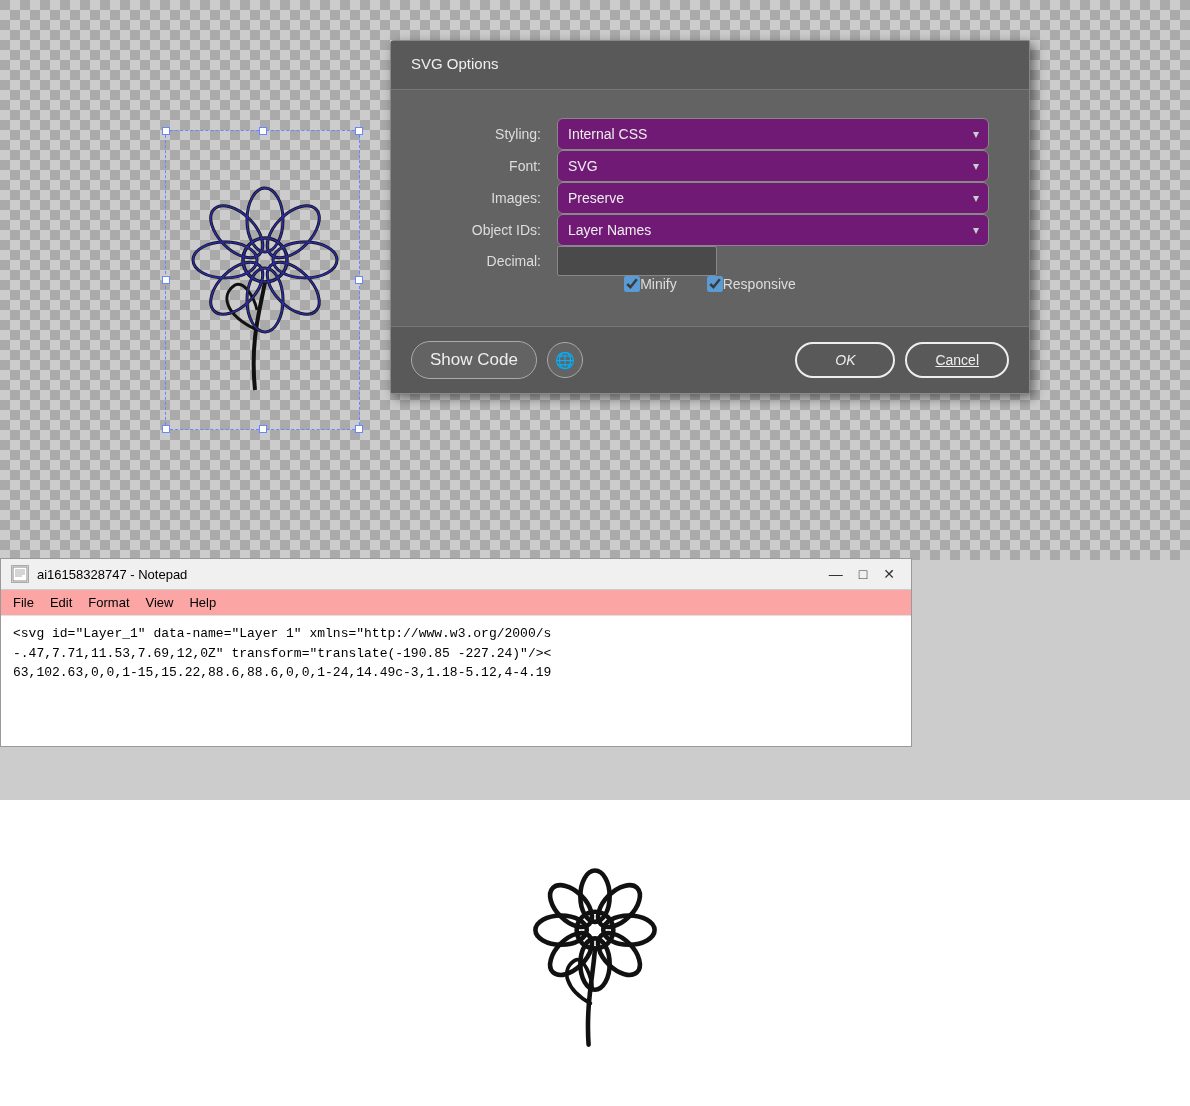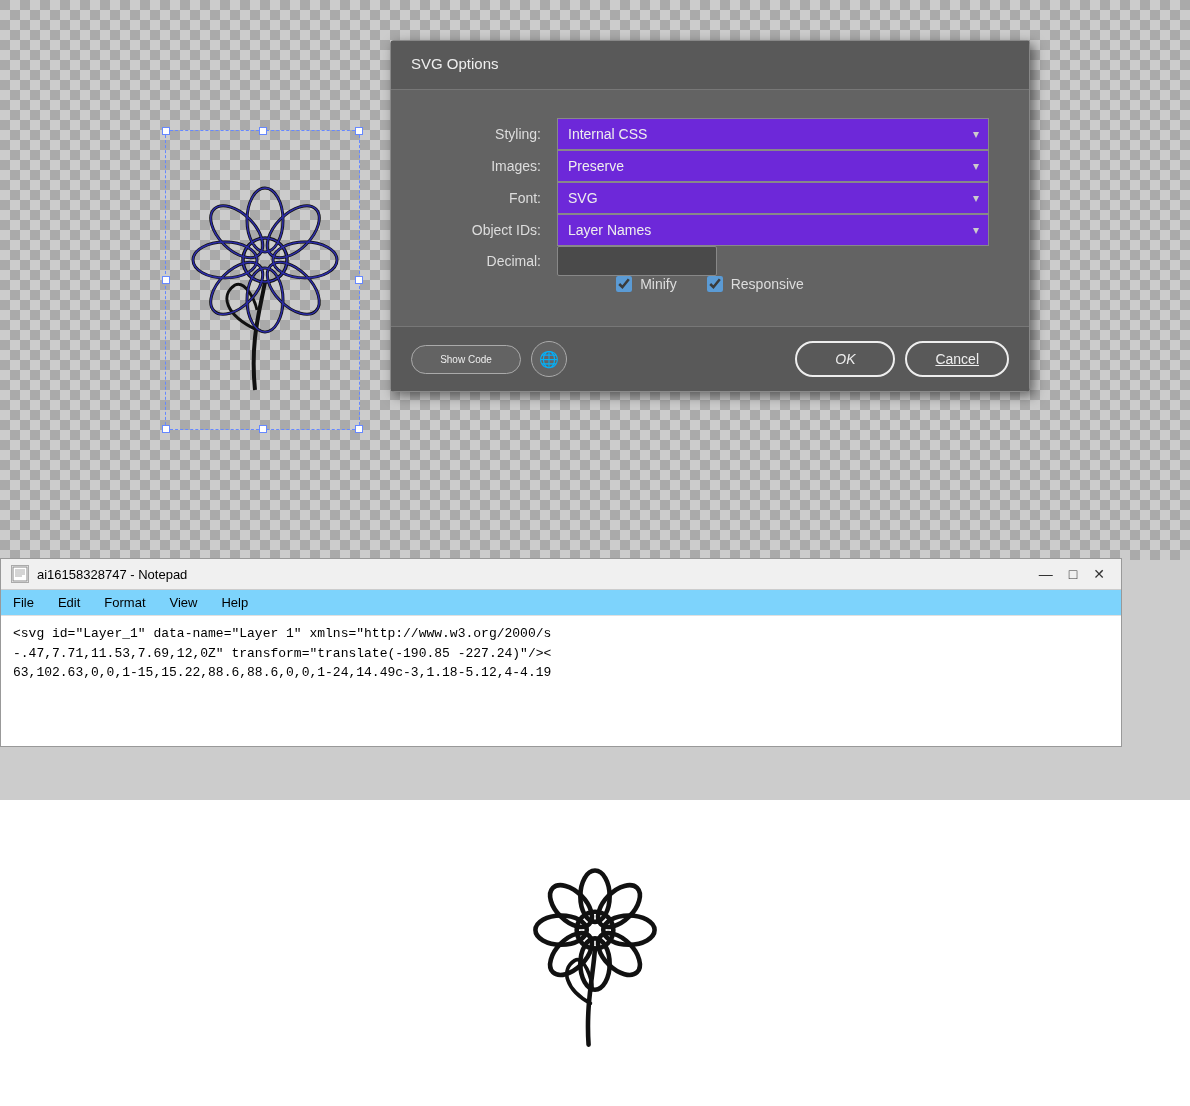--- a/index.html
+++ b/index.html
@@ -84,26 +84,26 @@
       position: relative;
     }
 
     .select-wrapper {
       flex: 1;
       position: relative;
     }
 
     .select-wrapper select {
       width: 100%;
-      background: #6d28d9;
+      background: #701a75;
       border: 1px solid #888;
       color: #eee;
       font-size: 14px;
       padding: 7px 30px 7px 10px;
-      border-radius: 0;
+      border-radius: 6px;
       appearance: none;
       -webkit-appearance: none;
       cursor: pointer;
     }
 
     .select-wrapper::after {
       content: '▾';
       position: absolute;
       right: 10px;
       top: 50%;
@@ -128,21 +128,20 @@
       align-items: center;
       justify-content: center;
       gap: 30px;
       margin-bottom: 6px;
       padding-left: 0;
     }
 
     .checkbox-label {
       display: flex;
       align-items: center;
-      gap: 8px;
       color: #ddd;
       font-size: 14px;
       cursor: pointer;
     }
 
     .checkbox-label input[type="checkbox"] {
       width: 16px;
       height: 16px;
       accent-color: #5b9bd5;
       cursor: pointer;
@@ -154,21 +153,21 @@
       display: flex;
       align-items: center;
       gap: 10px;
       border-top: 1px solid #777;
     }
 
     .btn-show-code {
       background: #636363;
       border: 1px solid #aaa;
       color: #eee;
-      font-size: 10px;
+      font-size: 17px;
       padding: 8px 18px;
       border-radius: 20px;
       cursor: pointer;
       min-width: 110px;
     }
 
     .btn-globe {
       background: #636363;
       border: 1px solid #aaa;
       color: #eee;
@@ -231,21 +230,21 @@
       width: 8px; height: 8px;
       border: 1.5px solid #6688ff;
       background: white;
     }
 
     
     .notepad-window {
       position: absolute;
       top: 558px;
       left: 0;
-      width: 1122px;
+      width: 912px;
       background: white;
       border: 1px solid #999;
     }
 
     .notepad-titlebar {
       background: #f0f0f0;
       border-bottom: 1px solid #ccc;
       padding: 6px 10px;
       display: flex;
       align-items: center;
@@ -277,24 +276,24 @@
     .notepad-ctrl-btn {
       font-size: 14px;
       background: none;
       border: none;
       cursor: pointer;
       color: #333;
       padding: 0 6px;
     }
 
     .notepad-menubar {
-      background: #7dd3fc;
+      background: #fca5a5;
       padding: 3px 8px;
       display: flex;
-      gap: 16px;
+      gap: 8px;
       border-bottom: 1px solid #e0e0e0;
     }
 
     .notepad-menu-item {
       font-size: 13px;
       color: #000;
       cursor: pointer;
       padding: 2px 4px;
     }
 
@@ -391,36 +390,36 @@
         <select class="form-select">
           <option>Internal CSS</option>
           <option>Inline Style</option>
           <option>Presentation Attributes</option>
           <option>Style Elements</option>
         </select>
       </div>
     </div>
 
     <div class="form-row">
+      <span class="form-label">Font:</span>
+      <div class="select-wrapper">
+        <select class="form-select">
+          <option>SVG</option>
+          <option>Convert to Outline</option>
+        </select>
+      </div>
+    </div>
+
+    <div class="form-row">
       <span class="form-label">Images:</span>
       <div class="select-wrapper">
         <select class="form-select">
           <option>Preserve</option>
           <option>Link</option>
           <option>Embed</option>
-        </select>
-      </div>
-    </div>
-
-    <div class="form-row">
-      <span class="form-label">Font:</span>
-      <div class="select-wrapper">
-        <select class="form-select">
-          <option>SVG</option>
-          <option>Convert to Outline</option>
         </select>
       </div>
     </div>
 
     <div class="form-row">
       <span class="form-label">Object IDs:</span>
       <div class="select-wrapper">
         <select class="form-select">
           <option>Layer Names</option>
           <option>Minimal</option>

